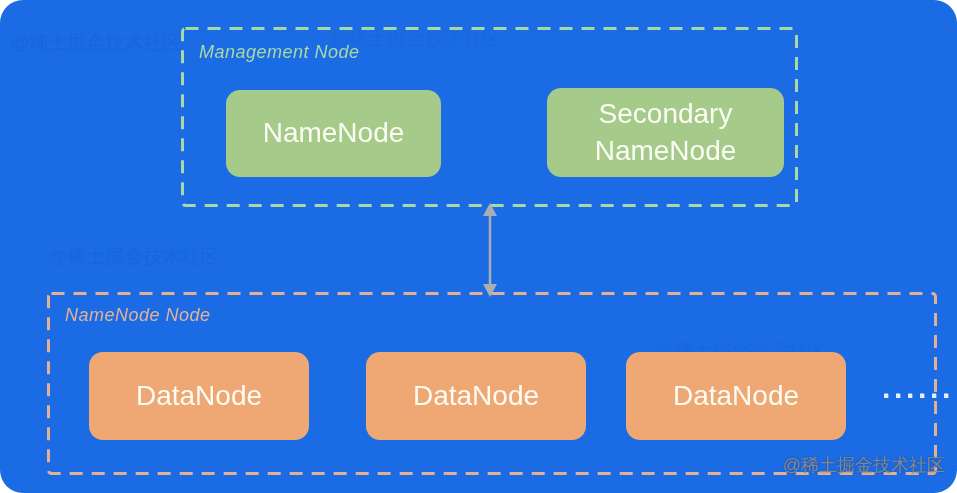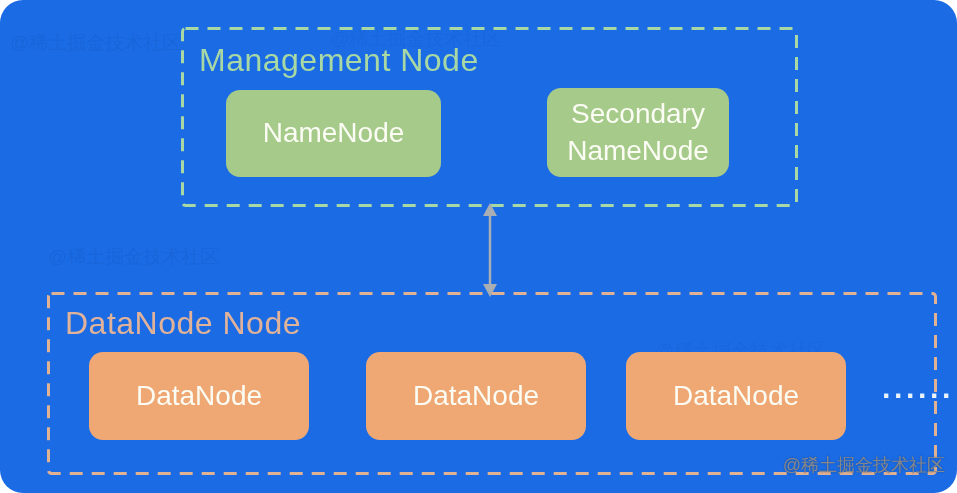--- a/index.html
+++ b/index.html
@@ -13,44 +13,45 @@
   }
 
   
   .group { position:absolute; }
   .group-management { left:181px; top:27px;  width:617px; height:180px; }
   .group-storage    { left:47px;  top:292px; width:890px; height:183px; }
   .group svg.dash-rect { position:absolute; left:0; top:0; }
 
   .group-label {
     position:absolute;
-    font-size:32px;
+    font-size:18px;
     letter-spacing:0.5px;
     white-space:nowrap;
+    font-style:italic;
   }
   .group-management .group-label { left:18px; top:15px; color: var(--management-border, #a0d3a2); }
   .group-storage    .group-label { left:18px; top:13px; color: var(--storage-label, #e0b29a); }
 
   
   .node {
     position:absolute;
     border-radius:14px;
     display:flex; align-items:center; justify-content:center;
     text-align:center;
     color:#fbfcf4;
     font-size:28px;
     line-height:1.32;
     padding:0 8px;
     box-sizing:border-box;
   }
   .node-green  { background: var(--management-fill, #a5ca89); }
   .node-orange { background: var(--storage-fill, #efa873); justify-content: center; }
 
   .node-namenode  { left:45px;  top:63px; width:215px; height:87px; }
-  .node-secondary { left:366px; top:61px; width:182px; height:89px;justify-content:center; }
+  .node-secondary { left:366px; top:61px; width:237px; height:89px;justify-content:center; }
 
   .node-datanode-1 { left:42px;  top:60px; width:220px; height:88px; }
   .node-datanode-2 { left:319px; top:60px; width:220px; height:88px; }
   .node-datanode-3 { left:579px; top:60px; width:220px; height:88px; }
 
   .ellipsis-dots {
     position:absolute;
     left:812px; top:60px; width:118px; height:88px;
     display:flex; align-items:center; justify-content:center;
     color:#e9f2fd;
@@ -115,21 +116,21 @@
       <line x1="12" y1="10" x2="12" y2="84" stroke="#a9aeb4" stroke-width="2.5"></line>
       <polygon points="12,0 5,13 19,13" fill="#a9aeb4"></polygon>
       <polygon points="12,94 5,81 19,81" fill="#a9aeb4"></polygon>
     </svg>
   </div>
 
   <div class="group group-storage">
     <svg class="dash-rect" width="890" height="183">
       <rect x="1.5" y="1.5" width="887" height="180" rx="3" fill="none" stroke="#e0b193" stroke-width="3" stroke-dasharray="13 9"></rect>
     </svg>
-    <div class="group-label">DataNode Node</div>
+    <div class="group-label">NameNode Node</div>
     <div class="node node-orange node-datanode-1">
       <span>DataNode</span>
     </div>
     <div class="node node-orange node-datanode-2">
       <span>DataNode</span>
     </div>
     <div class="node node-orange node-datanode-3">
       <span>DataNode</span>
     </div>
     <div class="ellipsis-dots">······</div>

